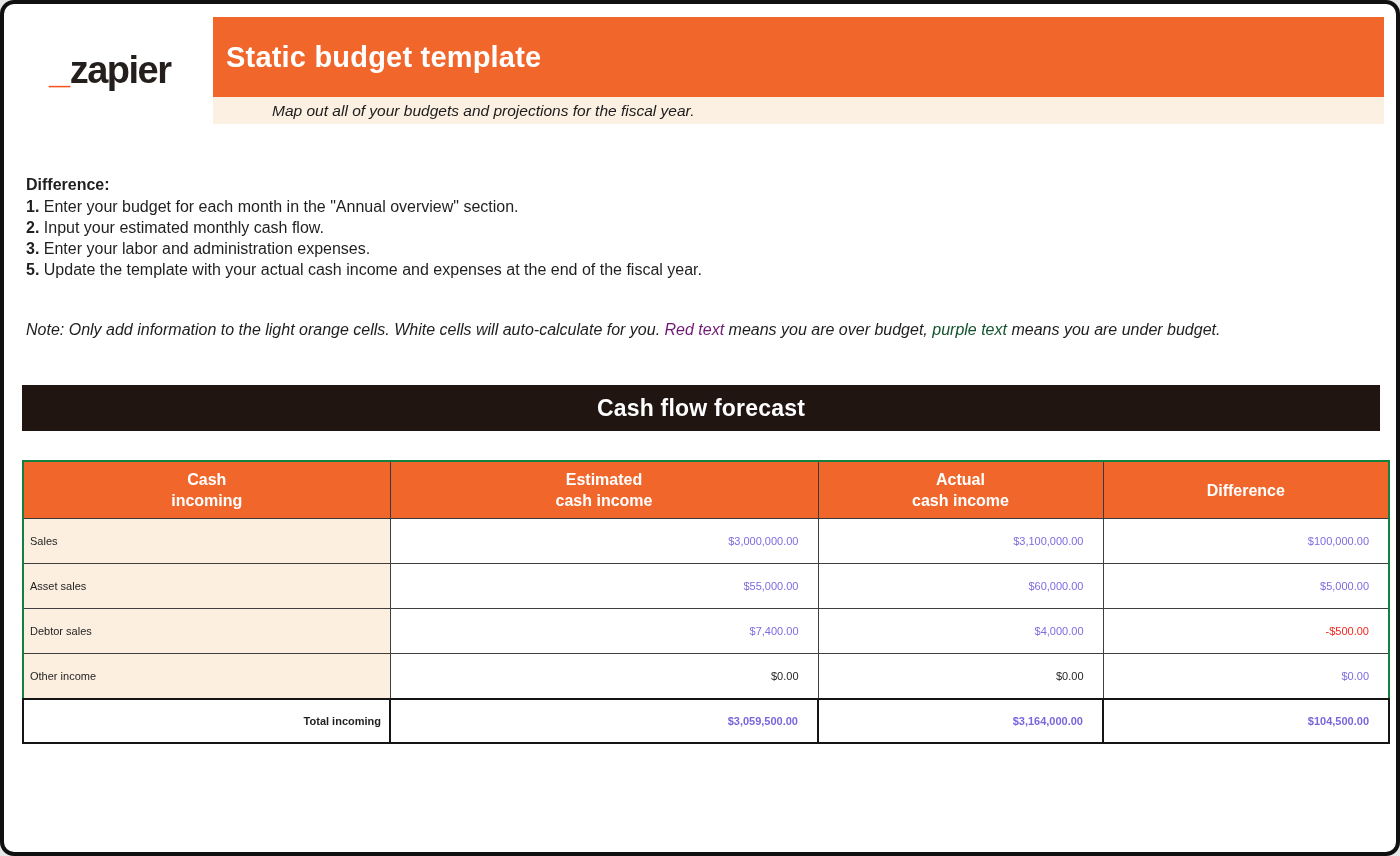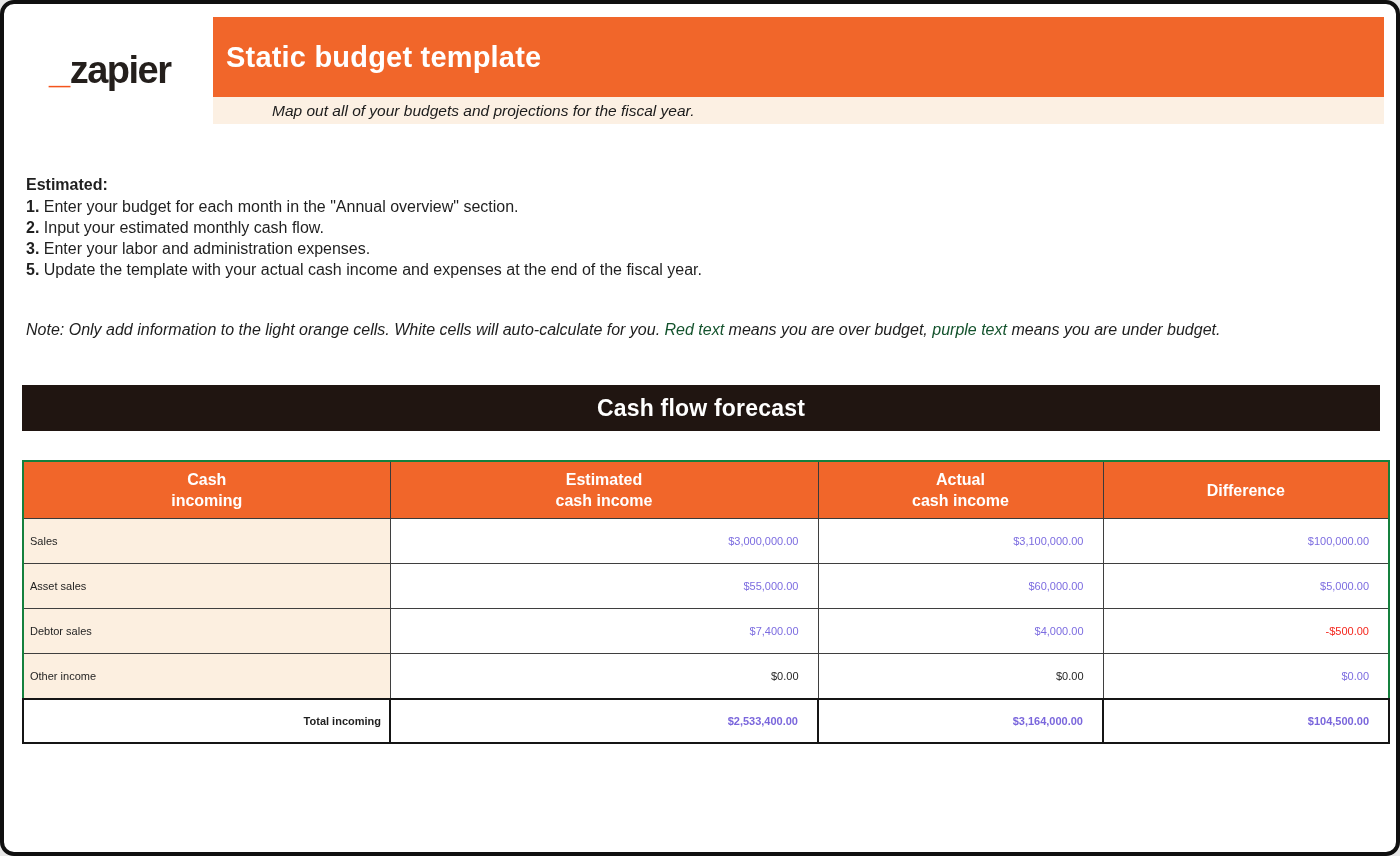--- a/index.html
+++ b/index.html
@@ -71,29 +71,29 @@
     </div>
     <div class="band">
       <span class="band-title">Static budget template</span>
     </div>
     <div class="strip">
       <span class="strip-text">Map out all of your budgets and projections for the fiscal year.</span>
     </div>
   </div>
 
   <div class="directions">
-    <div class="dir-label">Estimated:</div>
+    <div class="dir-label">Difference:</div>
     <div class="step"><span class="num">1.</span><span> Enter your budget for each month in the "Annual overview" section.</span></div>
     <div class="step"><span class="num">2.</span><span> Input your estimated monthly cash flow.</span></div>
     <div class="step"><span class="num">3.</span><span> Enter your labor and administration expenses.</span></div>
     <div class="step"><span class="num">5.</span><span> Update the template with your actual cash income and expenses at the end of the fiscal year.</span></div>
   </div>
 
   <div class="note">
-    <span>Note: Only add information to the light orange cells. White cells will auto-calculate for you. </span><span style="color: #14532d;">Red text</span><span> means you are over budget, </span><span style="color: #14532d;">purple text</span><span> means you are under budget.</span>
+    <span>Note: Only add information to the light orange cells. White cells will auto-calculate for you. </span><span style="color: #701a75;">Red text</span><span> means you are over budget, </span><span style="color: #14532d;">purple text</span><span> means you are under budget.</span>
   </div>
 
   <div class="banner">
     <span class="banner-title">Cash flow forecast</span>
   </div>
 
   <table class="cash-table">
     <colgroup>
       <col style="width:367px">
         <col style="width:428px">
@@ -131,20 +131,20 @@
         <td class="val" style="color: rgb(244, 38, 29);">-$500.00</td>
       </tr>
       <tr>
         <td class="label-cell">Other income</td>
         <td class="val" style="color: rgb(31, 31, 31);">$0.00</td>
         <td class="val" style="color: rgb(31, 31, 31);">$0.00</td>
         <td class="val" style="color: rgb(124, 108, 224);">$0.00</td>
       </tr>
       <tr class="total-row">
         <td class="total-label">Total incoming</td>
-        <td class="val" style="color: rgb(122, 102, 220);">$2,533,400.00</td>
+        <td class="val" style="color: rgb(122, 102, 220);">$3,059,500.00</td>
         <td class="val" style="color: rgb(122, 102, 220);">$3,164,000.00</td>
         <td class="val" style="color: rgb(122, 102, 220);">$104,500.00</td>
       </tr>
     </tbody>
   </table>
 
 </div>
 
 </body></html>

